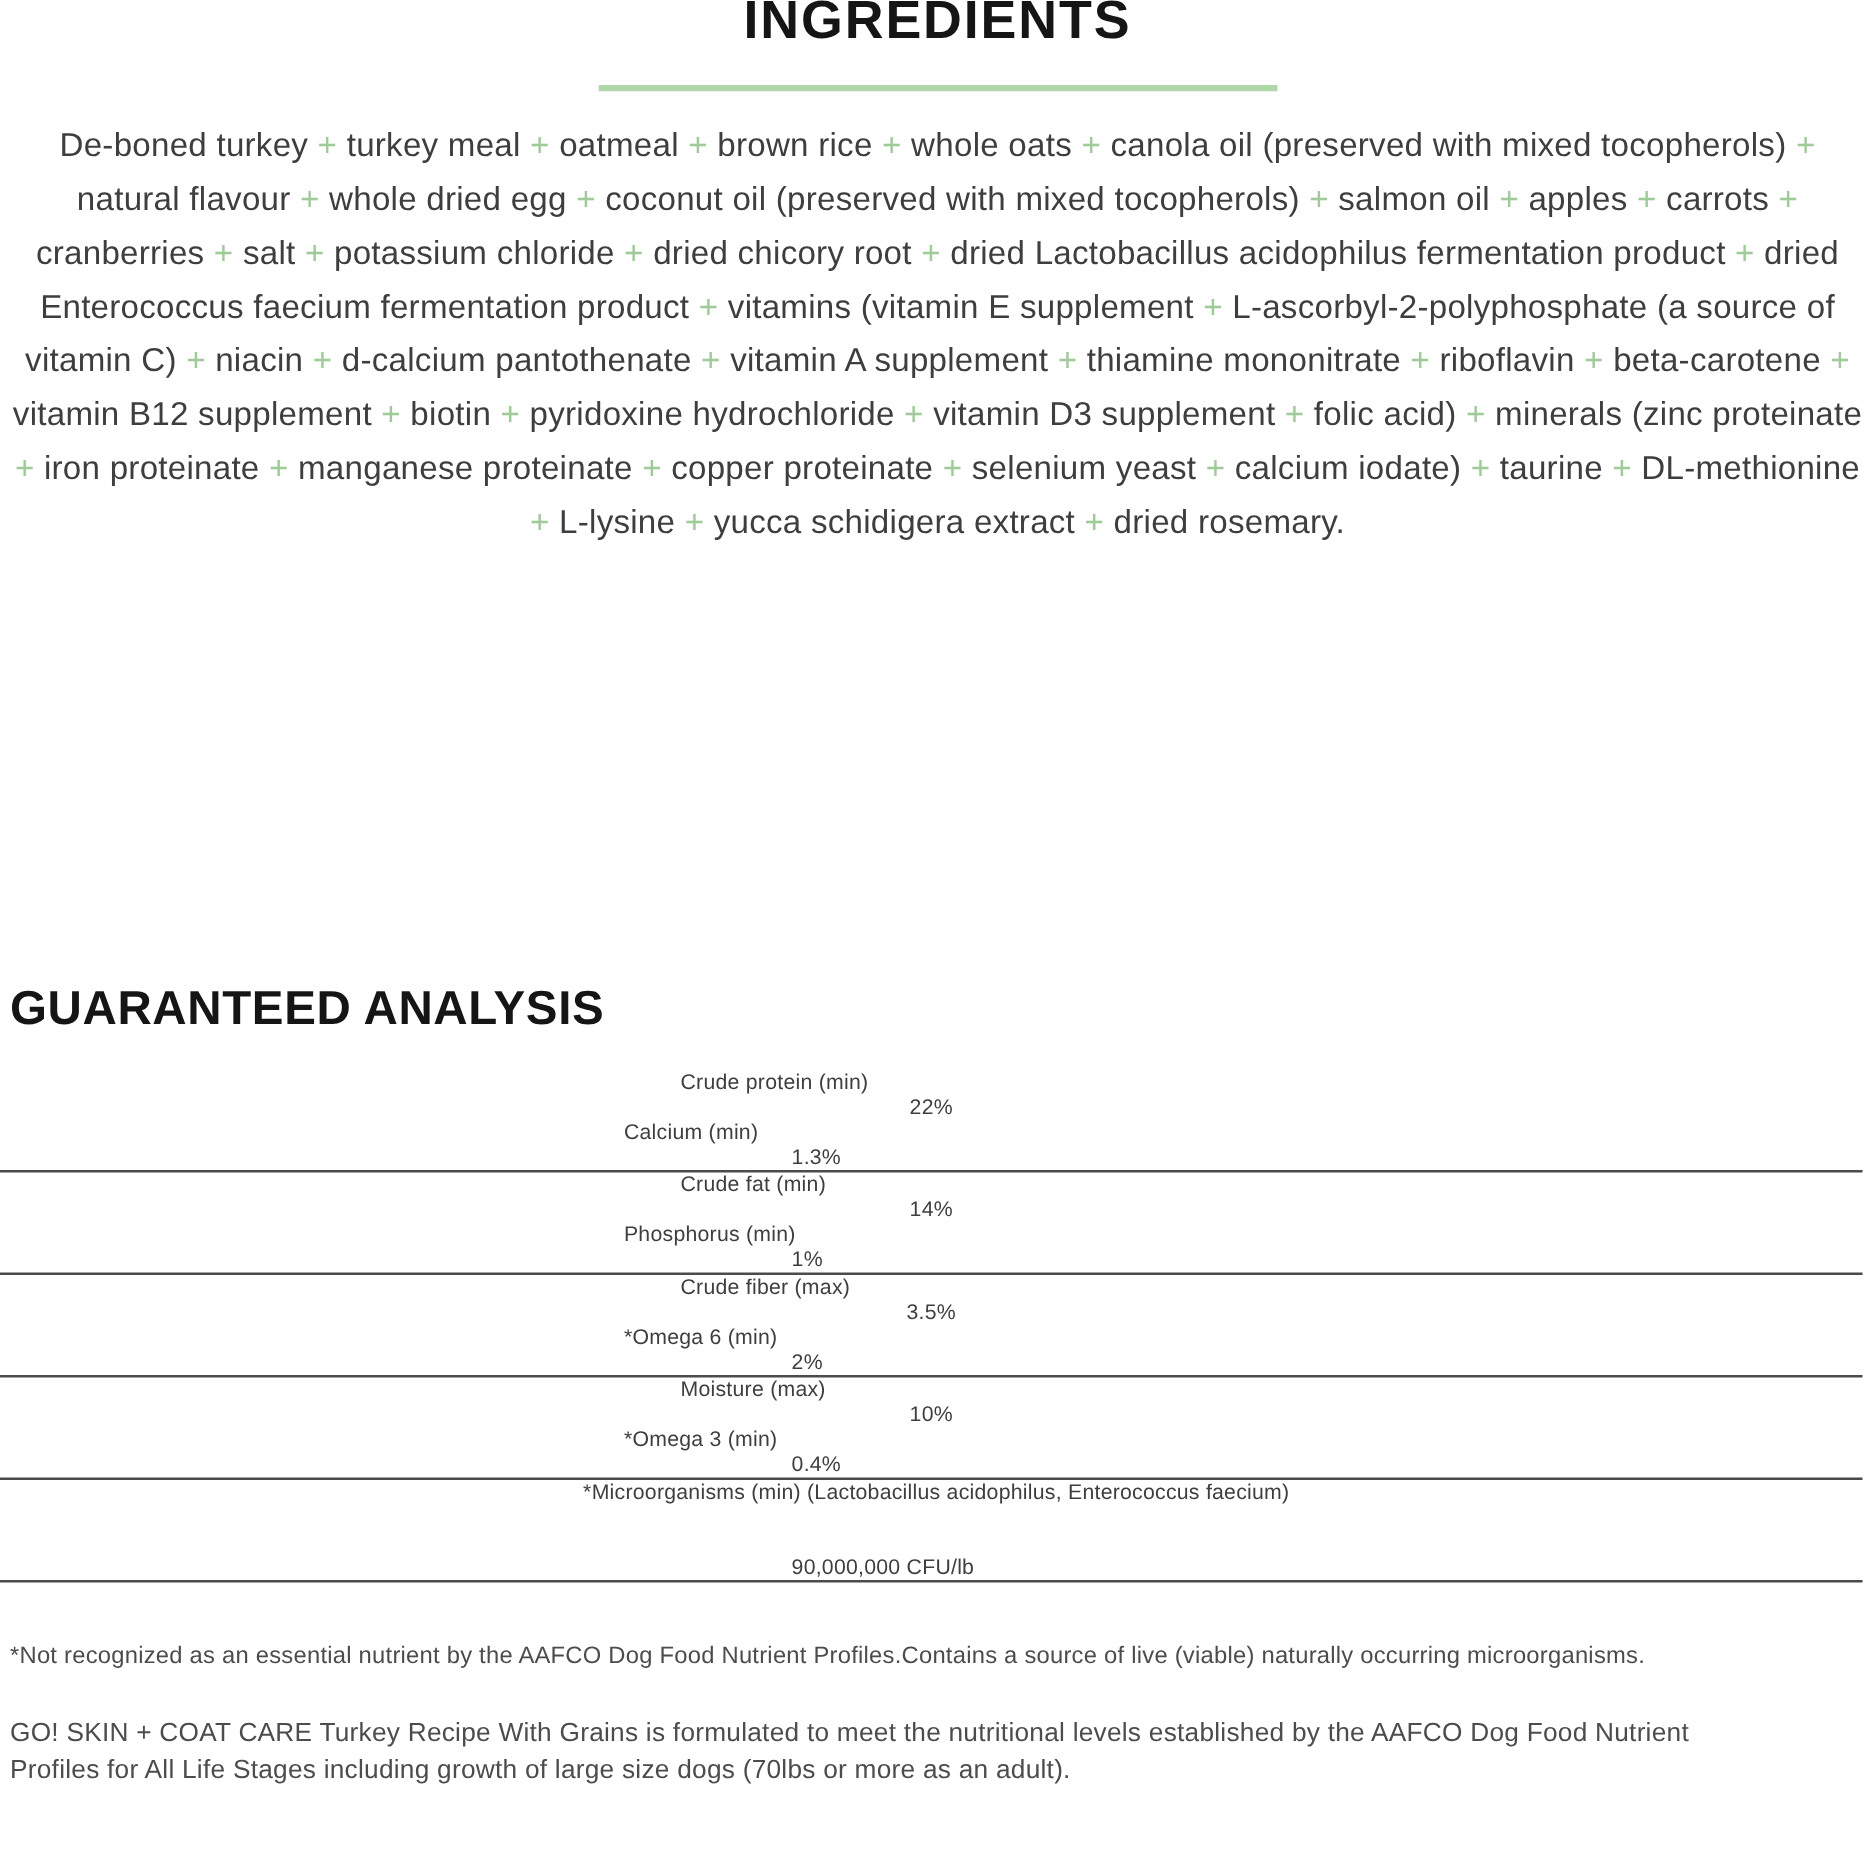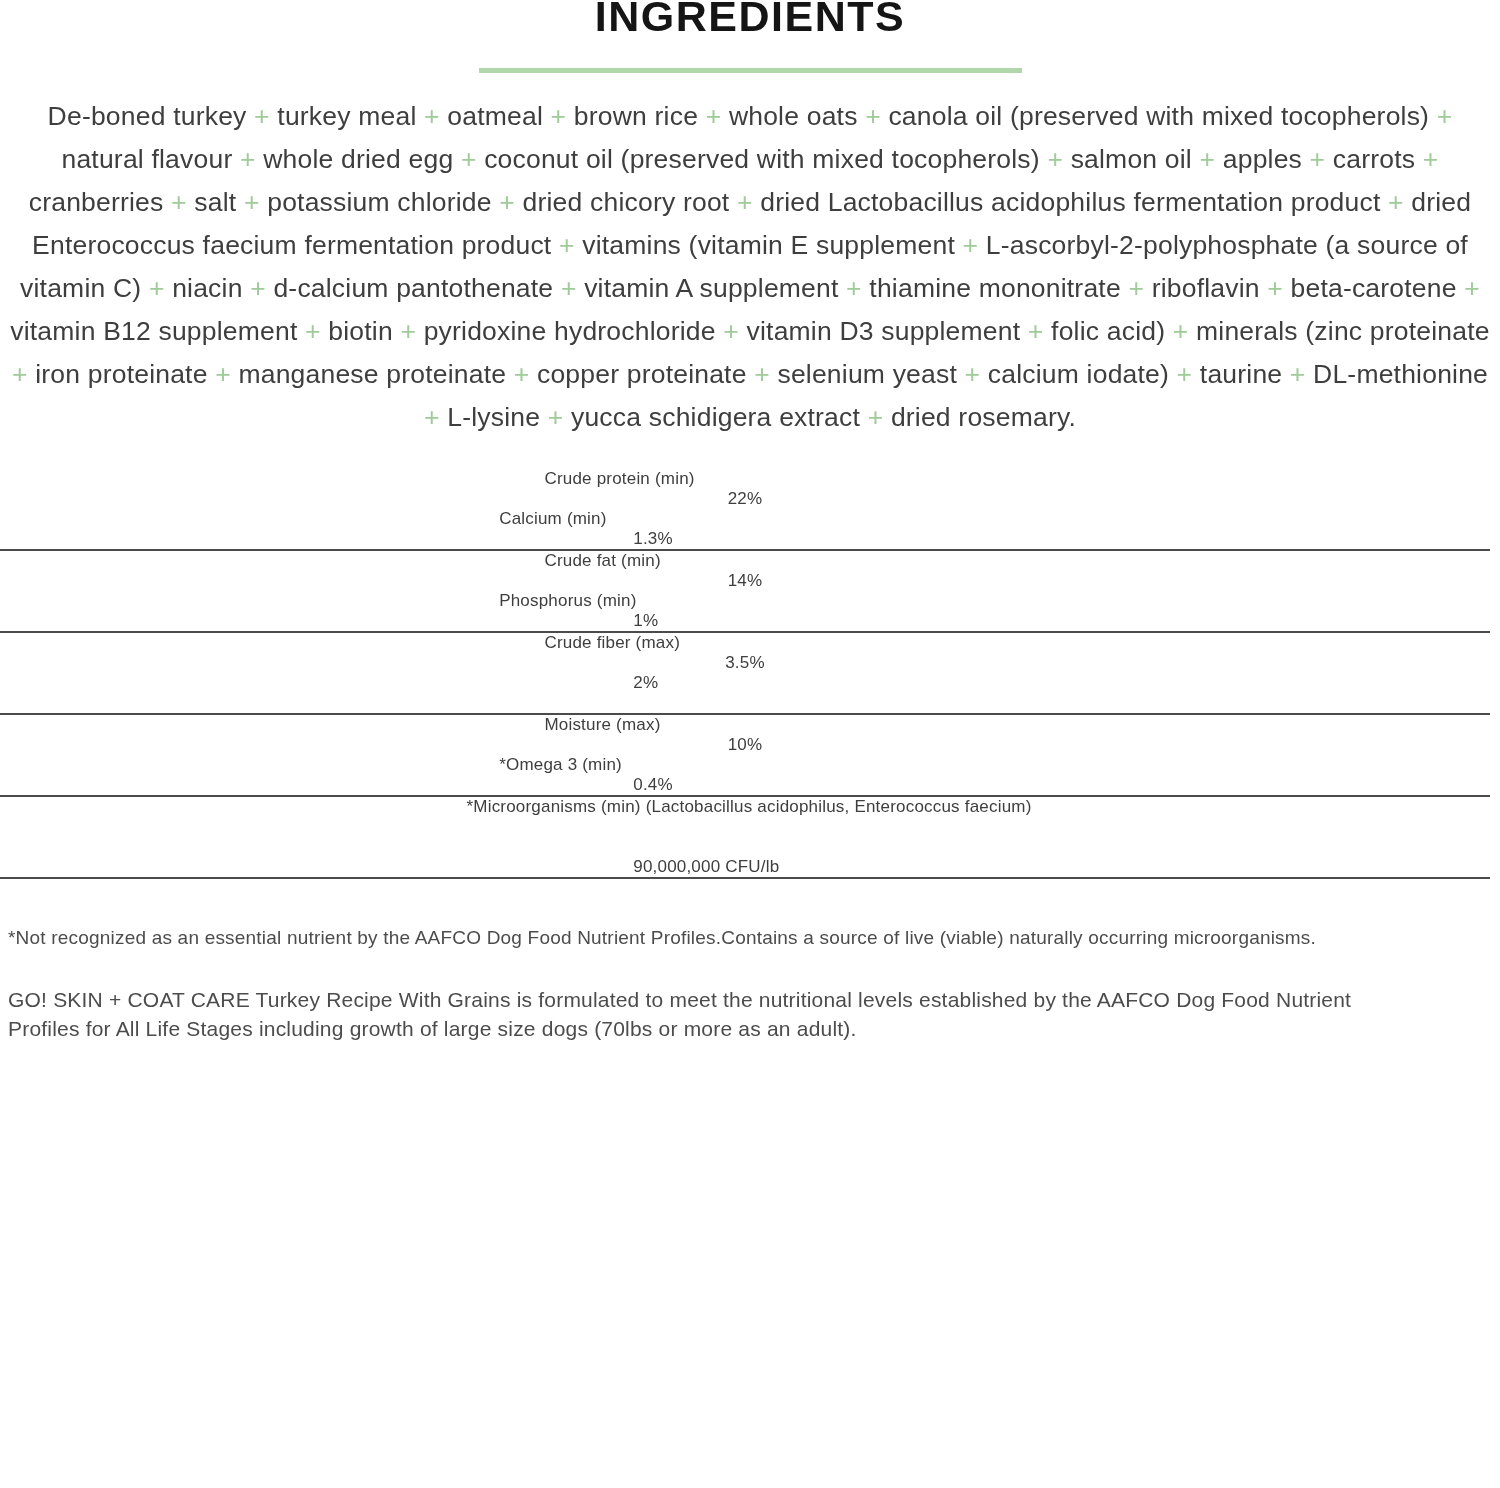--- a/index.html
+++ b/index.html
@@ -61,20 +61,21 @@
 <body>
 
 <div class="page">
 
   <h1 class="ingredients-title">INGREDIENTS</h1>
 
   <div class="green-rule"></div>
 
   <p class="ingredients-text">De-boned turkey<span class="plus"> + </span>turkey meal<span class="plus"> + </span>oatmeal<span class="plus"> + </span>brown rice<span class="plus"> + </span>whole oats<span class="plus"> + </span>canola oil (preserved with mixed tocopherols)<span class="plus"> + </span>natural flavour<span class="plus"> + </span>whole dried egg<span class="plus"> + </span>coconut oil (preserved with mixed tocopherols)<span class="plus"> + </span>salmon oil<span class="plus"> + </span>apples<span class="plus"> + </span>carrots<span class="plus"> + </span>cranberries<span class="plus"> + </span>salt<span class="plus"> + </span>potassium chloride<span class="plus"> + </span>dried chicory root<span class="plus"> + </span>dried Lactobacillus acidophilus fermentation product<span class="plus"> + </span>dried Enterococcus faecium fermentation product<span class="plus"> + </span>vitamins (vitamin E supplement<span class="plus"> + </span>L-ascorbyl-2-polyphosphate (a source of vitamin C)<span class="plus"> + </span>niacin<span class="plus"> + </span>d-calcium pantothenate<span class="plus"> + </span>vitamin A supplement<span class="plus"> + </span>thiamine mononitrate<span class="plus"> + </span>riboflavin<span class="plus"> + </span>beta-carotene<span class="plus"> + </span>vitamin B12 supplement<span class="plus"> + </span>biotin<span class="plus"> + </span>pyridoxine hydrochloride<span class="plus"> + </span>vitamin D3 supplement<span class="plus"> + </span>folic acid)<span class="plus"> + </span>minerals (zinc proteinate<span class="plus"> + </span>iron proteinate<span class="plus"> + </span>manganese proteinate<span class="plus"> + </span>copper proteinate<span class="plus"> + </span>selenium yeast<span class="plus"> + </span>calcium iodate)<span class="plus"> + </span>taurine<span class="plus"> + </span>DL-methionine<span class="plus"> + </span>L-lysine<span class="plus"> + </span>yucca schidigera extract<span class="plus"> + </span>dried rosemary.</p>
 
+  <h2 class="analysis-title">GUARANTEED ANALYSIS</h2>
 
   <div class="ga-table">
       <div class="ga-row">
         <div class="c-label1">Crude protein (min)</div>
         <div class="c-value1">22%</div>
         <div class="c-gap"></div>
         <div class="c-label2">Calcium (min)</div>
         <div class="c-value2">1.3%</div>
         <div class="c-tail"></div>
       </div>
@@ -83,20 +84,21 @@
         <div class="c-value1">14%</div>
         <div class="c-gap"></div>
         <div class="c-label2">Phosphorus (min)</div>
         <div class="c-value2">1%</div>
         <div class="c-tail"></div>
       </div>
       <div class="ga-row">
         <div class="c-label1">Crude fiber (max)</div>
         <div class="c-value1">3.5%</div>
         <div class="c-gap"></div>
+        <div class="c-label2">*Omega 6 (min)</div>
         <div class="c-value2">2%</div>
         <div class="c-tail"></div>
       </div>
       <div class="ga-row">
         <div class="c-label1">Moisture (max)</div>
         <div class="c-value1">10%</div>
         <div class="c-gap"></div>
         <div class="c-label2">*Omega 3 (min)</div>
         <div class="c-value2">0.4%</div>
         <div class="c-tail"></div>

